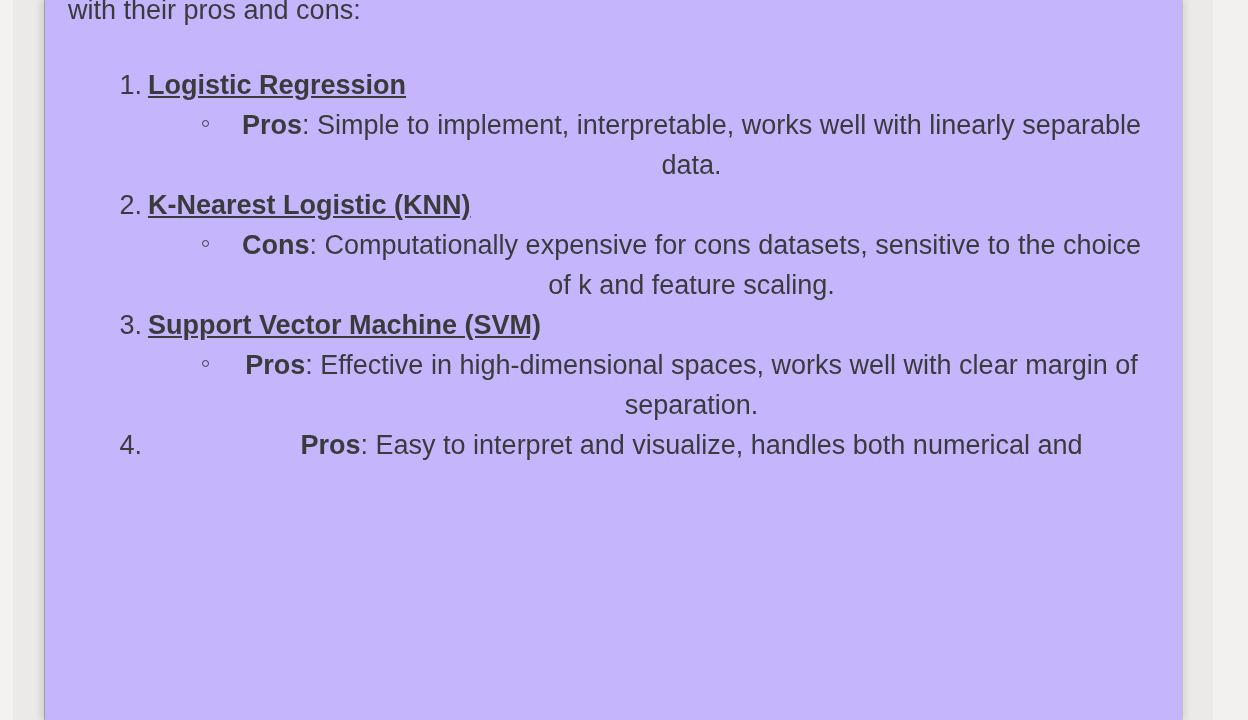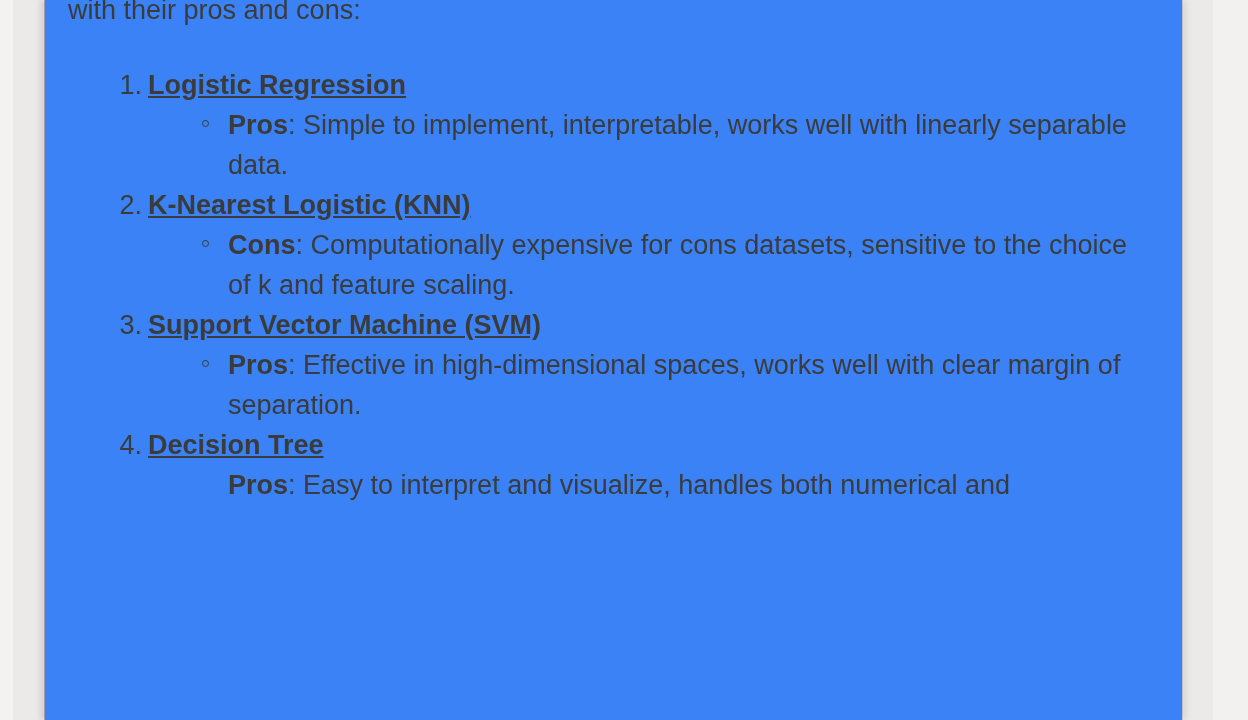--- a/index.html
+++ b/index.html
@@ -22,21 +22,21 @@
   }
   .strip-right {
     position: absolute; right: 0; top: 0;
     width: 35px; height: 720px;
     background: #f2f1ef;
   }
   .page {
     position: absolute;
     left: 45px; top: 0;
     width: 1137px; height: 720px;
-    background: #3b82f6;
+    background: #c4b5fd;
     box-shadow: -1px 0 0 rgba(0,0,0,0.25),
                  1px 0 0 rgba(0,0,0,0.12),
                 -5px 0 6px rgba(0,0,0,0.10),
                  5px 0 6px rgba(0,0,0,0.07);
     padding: 0 27px 0 23px;
     overflow: hidden;
   }
   .intro {
     margin-top: -10px;
     font-size: 27px;
@@ -54,20 +54,21 @@
     position: absolute;
     right: calc(100% + 6px);
     top: 0;
     font-weight: 400;
     white-space: nowrap;
   }
   .algo-name { font-weight: 700; text-decoration: underline; }
   ul.points {
     list-style: none;
     padding-left: 80px;
+    text-align: center;
   }
   ul.points > li { position: relative; }
   .ring {
     position: absolute;
     left: -26px;
     top: 15px;
     width: 7px; height: 7px;
     border: 1.5px solid #3b3b3b;
     border-radius: 50%;
   }
@@ -113,21 +114,20 @@
         <ul class="points">
           <li>
             <span class="ring"></span>
             <span class="pc-label">Pros</span><span>: Effective in high-dimensional spaces, works well with clear margin of separation.</span>
           </li>
         </ul>
       </li>
 
       <li>
         <span class="num">4.</span>
-        <span class="algo-name">Decision Tree</span>
         <ul class="points">
           <li>
             
             <span class="pc-label">Pros</span><span>: Easy to interpret and visualize, handles both numerical and</span>
           </li>
         </ul>
       </li>
 
     </ol>
   </div>

